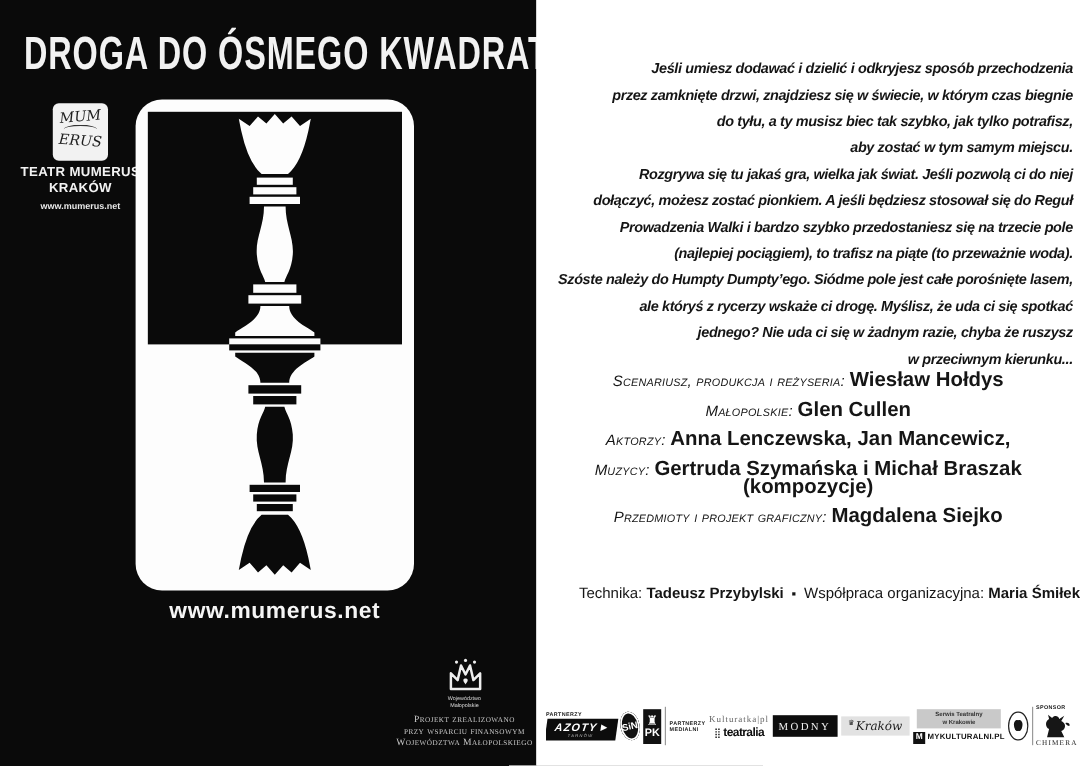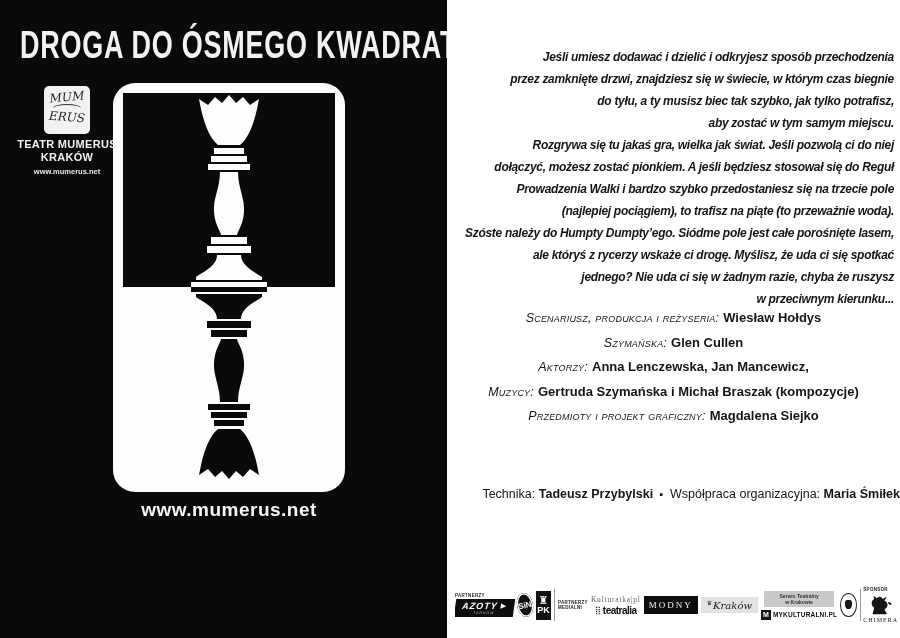--- a/index.html
+++ b/index.html
@@ -36,21 +36,21 @@
     font-size:8px; line-height:9.5px; letter-spacing:0.4px; color:#c9c9c9; white-space:pre-line; }
 
   
   .right-panel { position:absolute; left:447px; top:0; width:453px; height:638px; background:#ffffff; color:#151515; }
   .intro { position:absolute; top:46px; left:6px; right:6px; text-align:right;
     font-style:italic; font-weight:bold; font-size:12px; letter-spacing:-0.3px;
     line-height:22px; white-space:pre-line; }
   .credits { position:absolute; top:310px; left:0; right:0; text-align:center; }
   .credit-row { margin-bottom:9.5px; line-height:14px; }
   .c-label { font-variant:small-caps; font-size:12.5px; letter-spacing:0.2px; margin-right:4px;font-style:italic; }
-  .c-value { font-weight:bold; font-size:13px; }
+  .c-value { font-weight:bold; font-size:17px; }
   .technical { position:absolute; top:487px; left:0; right:0; text-align:right; font-size:12.5px; }
   .t-name { font-weight:bold; }
   .t-sep { font-weight:bold; font-size:11px; margin:0 3px; }
   .footnote { position:absolute; top:519px; left:4px; right:4px; text-align:center;
     font-weight:bold; font-size:12px; letter-spacing:-0.3px; line-height:21px; white-space:pre-line; }
 
   
   .logo-strip { position:absolute; left:8px; right:2px; bottom:10px; height:46px;
     display:flex; align-items:center; justify-content:center; gap:3px; overflow:hidden; }
   .lg-col { display:flex; flex-direction:column; align-items:center; gap:1px; }
@@ -138,20 +138,34 @@
           <rect x="88" y="144" width="36" height="7"></rect>
           <rect x="84" y="153" width="44" height="7"></rect>
           <path d="M94,162 L118,162 C118,173 132,179 139,184 L139,187 L73,187 L73,184 C80,179 94,173 94,162 Z"></path>
           <rect x="68" y="189" width="76" height="5"></rect>
         </g>
       </svg>
     </div>
 
     <div class="big-url">www.mumerus.net</div>
 
+    <div class="funding">
+      <svg width="38" height="30" viewBox="0 0 40 32">
+        <circle cx="13" cy="4" r="1.4" fill="#eee"></circle>
+        <circle cx="21" cy="2.5" r="1.4" fill="#eee"></circle>
+        <circle cx="29" cy="4" r="1.4" fill="#eee"></circle>
+        <path d="M8,28 L8,14 L14,20 L17,7 L21,15 L25,7 L28,20 L34,14 L34,28 Z" fill="none" stroke="#eeeeee" stroke-width="2.2" stroke-linejoin="round"></path>
+        <path d="M19,20 C19,18 23,18 23,20 C23,22 21,23 21,24 C21,23 19,22 19,20 Z" fill="#eeeeee"></path>
+      </svg>
+      <div class="funding-caption">Województwo
+Małopolskie</div>
+      <div class="funding-text">Projekt zrealizowano
+przy wsparciu finansowym
+Województwa Małopolskiego</div>
+    </div>
   </div>
 
   <div class="right-panel">
     <div class="intro">Jeśli umiesz dodawać i dzielić i odkryjesz sposób przechodzenia
 przez zamknięte drzwi, znajdziesz się w świecie, w którym czas biegnie
 do tyłu, a ty musisz biec tak szybko, jak tylko potrafisz,
 aby zostać w tym samym miejscu.
 Rozgrywa się tu jakaś gra, wielka jak świat. Jeśli pozwolą ci do niej
 dołączyć, możesz zostać pionkiem. A jeśli będziesz stosował się do Reguł
 Prowadzenia Walki i bardzo szybko przedostaniesz się na trzecie pole
@@ -159,21 +173,21 @@
 Szóste należy do Humpty Dumpty’ego. Siódme pole jest całe porośnięte lasem,
 ale któryś z rycerzy wskaże ci drogę. Myślisz, że uda ci się spotkać
 jednego? Nie uda ci się w żadnym razie, chyba że ruszysz
 w przeciwnym kierunku...</div>
 
     <div class="credits">
       <div class="credit-row">
         <span class="c-label">Scenariusz, produkcja i reżyseria:</span><span class="c-value">Wiesław Hołdys</span>
       </div>
       <div class="credit-row">
-        <span class="c-label">Szymańska:</span><span class="c-value">Glen Cullen</span>
+        <span class="c-label">Małopolskie:</span><span class="c-value">Glen Cullen</span>
       </div>
       <div class="credit-row">
         <span class="c-label">Aktorzy:</span><span class="c-value">Anna Lenczewska, Jan Mancewicz,</span>
       </div>
       <div class="credit-row">
         <span class="c-label">Muzycy:</span><span class="c-value">Gertruda Szymańska i Michał Braszak (kompozycje)</span>
       </div>
       <div class="credit-row">
         <span class="c-label">Przedmioty i projekt graficzny:</span><span class="c-value">Magdalena Siejko</span>
       </div>

